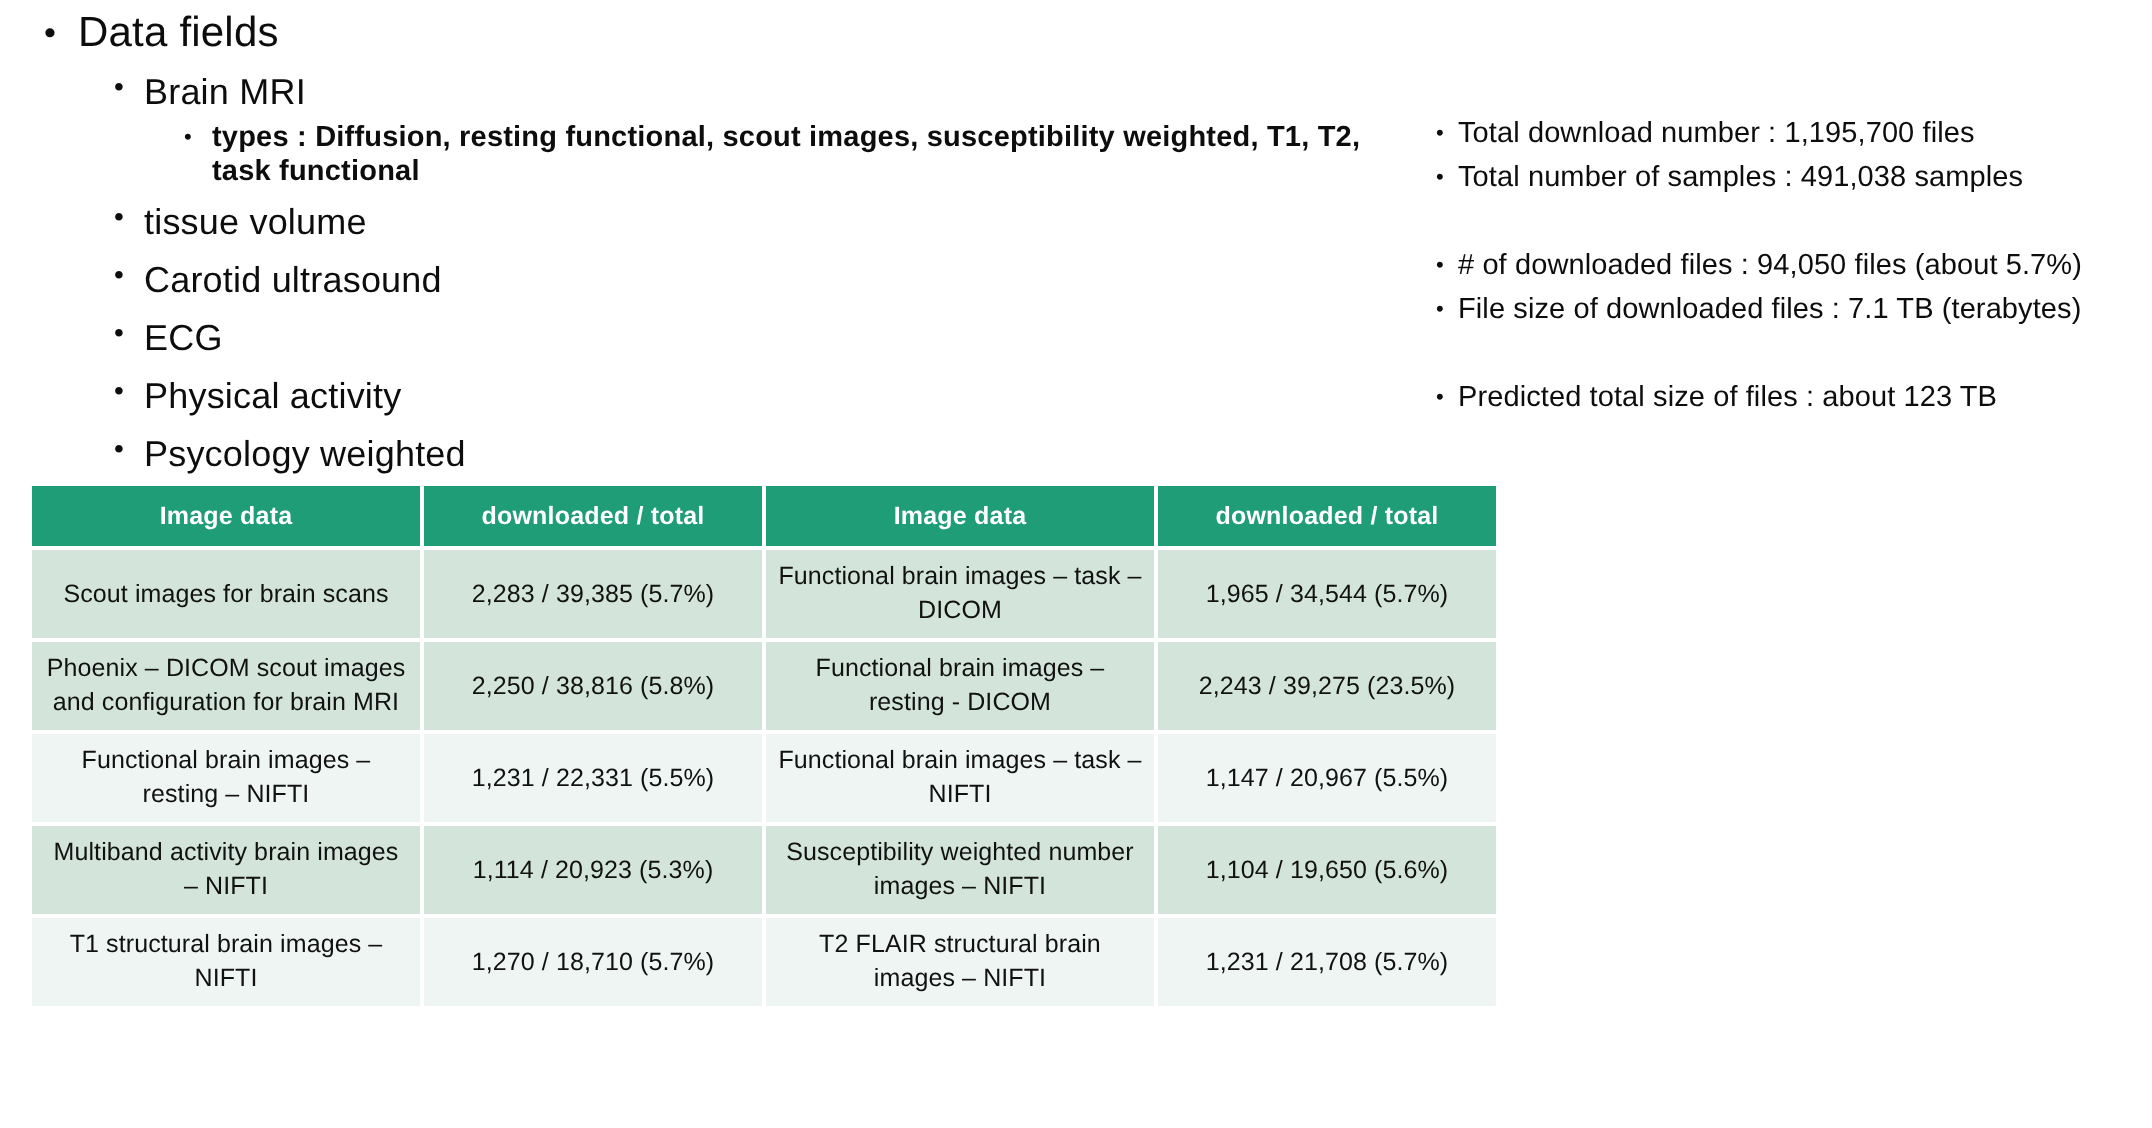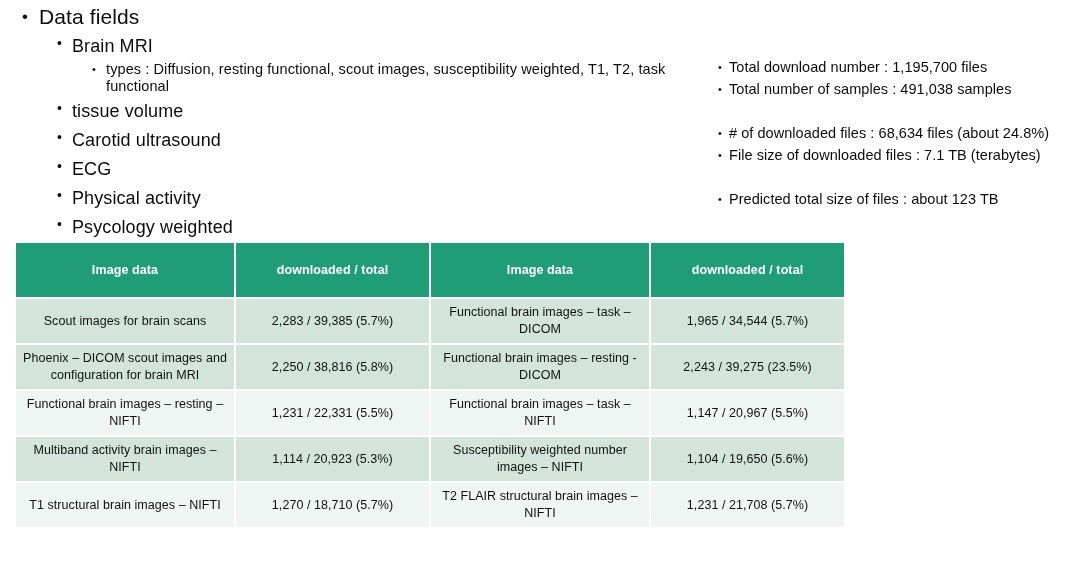--- a/index.html
+++ b/index.html
@@ -43,21 +43,21 @@
   .lvl1 .txt { font-size: 21px; line-height: 26px; letter-spacing: .1px; }
 
   
   .lvl2 { margin-left: 35px; margin-bottom: 1px; }
   .lvl2 .dot { font-size: 14px; width: 15px; padding-top: 4px; }
   .lvl2 .txt { font-size: 18px; line-height: 28px; letter-spacing: .1px; }
 
   
   .lvl3 { margin-left: 70px; margin-bottom: 2px; }
   .lvl3 .dot { font-size: 11px; width: 14px; padding-top: 3px; }
-  .lvl3 .txt { font-size: 14.5px; line-height: 17px; letter-spacing: .1px; }
+  .lvl3 .txt { font-size: 14.5px; line-height: 17px; letter-spacing: .1px; font-weight: bold; }
 
   
   #right-stats {
     position: absolute;
     left: 718px;
     top: 56px;
     width: 352px;
   }
   .stat {
     display: flex;
@@ -79,21 +79,21 @@
   #data-table {
     position: absolute;
     left: 14px;
     top: 241px;
     width: 698px;
     border-collapse: separate;
     border-spacing: 2px 2px;
     table-layout: fixed;
   }
   #data-table th, #data-table td {
-    padding: 16px;
+    padding: 4px;
     vertical-align: middle;
     text-align: center;
   }
   #data-table th {
     background: #1F9D76;
     color: #ffffff;
     font-size: 12.5px;
     font-weight: bold;
     height: 22px;
     letter-spacing: .1px;
@@ -156,21 +156,21 @@
       <span class="dot">•</span>
       <span class="txt">Total download number : 1,195,700 files</span>
     </div>
     <div class="stat">
       <span class="dot">•</span>
       <span class="txt">Total number of samples : 491,038 samples</span>
     </div>
     <div class="stat-gap"></div>
     <div class="stat">
       <span class="dot">•</span>
-      <span class="txt"># of downloaded files : 68,634 files (about 24.8%)</span>
+      <span class="txt"># of downloaded files : 94,050 files (about 5.7%)</span>
     </div>
     <div class="stat">
       <span class="dot">•</span>
       <span class="txt">File size of downloaded files : 7.1 TB (terabytes)</span>
     </div>
     <div class="stat-gap"></div>
     <div class="stat">
       <span class="dot">•</span>
       <span class="txt">Predicted total size of files : about 123 TB</span>
     </div>

